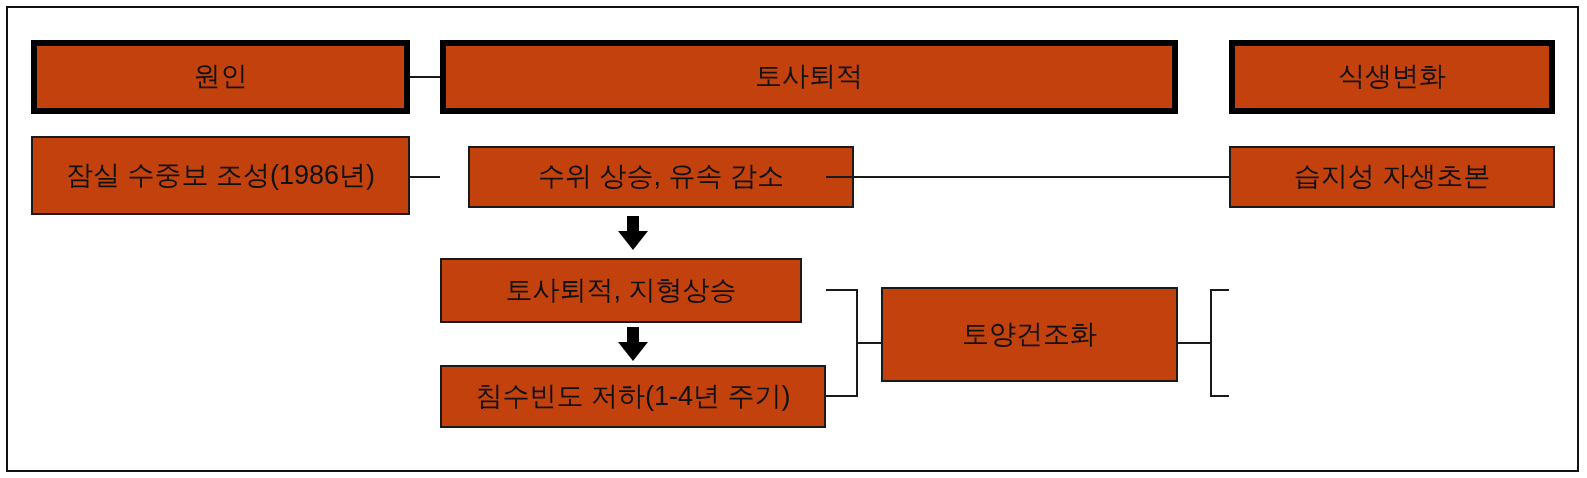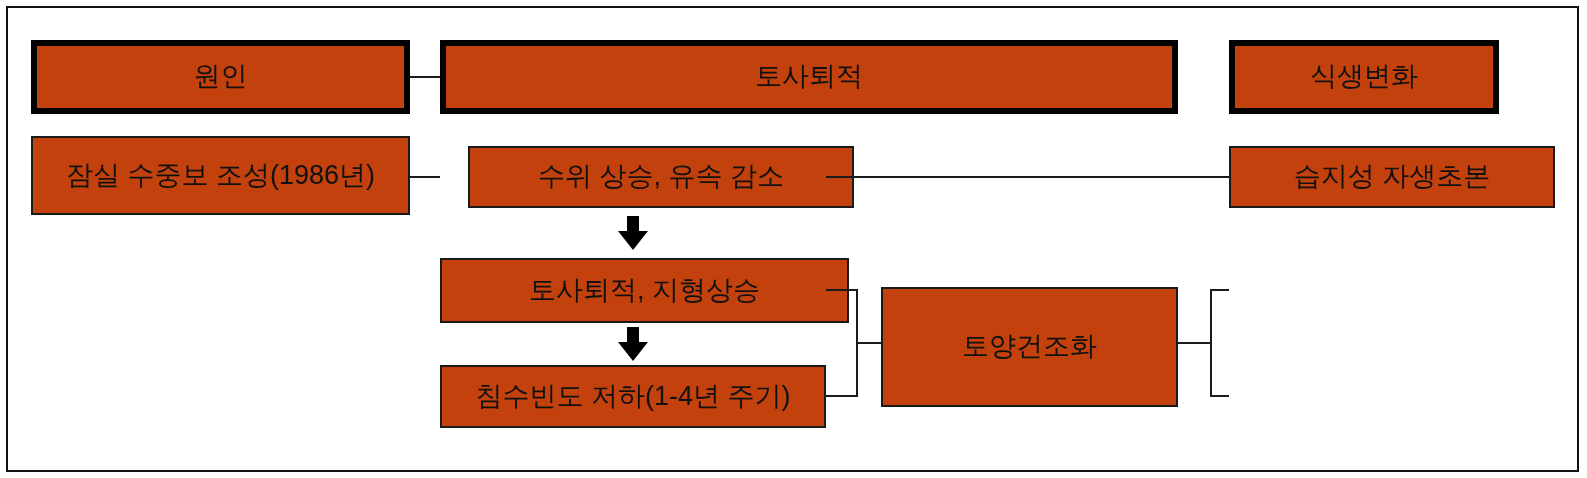--- a/index.html
+++ b/index.html
@@ -83,21 +83,21 @@
   <div class="outer-frame"></div>
 
   <div class="box header" style="left:31px; top:40px; width:379px; height:74px;">
     <span>원인</span>
   </div>
 
   <div class="box header" style="left:440px; top:40px; width:738px; height:74px;">
     <span>토사퇴적</span>
   </div>
 
-  <div class="box header" style="left:1229px; top:40px; width:270px; height:74px;">
+  <div class="box header" style="left:1229px; top:40px; width:326px; height:74px;">
     <span>식생변화</span>
   </div>
 
   <div class="conn h" style="left:410px; top:76px; width:30px;"></div>
 
   <div class="box node" style="left:31px; top:136px; width:379px; height:79px;">
     <span>잠실 수중보 조성(1986년)</span>
   </div>
 
   <div class="box node" style="left:440px; top:146px; width:386px; height:62px;margin-left:28px;">
@@ -110,25 +110,25 @@
 
   <div class="conn h" style="left:410px; top:176px; width:30px;"></div>
 
   <div class="conn h" style="left:826px; top:176px; width:403px;"></div>
 
   <div class="arrow-down" style="left:618px; top:216px;">
     <div class="shaft"></div>
     <div class="head"></div>
   </div>
 
-  <div class="box node" style="left:440px; top:258px; width:409px; height:65px;">
+  <div class="box node" style="left:440px; top:258px; width:362px; height:65px;">
     <span>토사퇴적, 지형상승</span>
   </div>
 
-  <div class="box node" style="left:881px; top:287px; width:297px; height:120px;">
+  <div class="box node" style="left:881px; top:287px; width:297px; height:95px;">
     <span>토양건조화</span>
   </div>
 
 
   <div class="arrow-down" style="left:618px; top:327px;">
     <div class="shaft"></div>
     <div class="head"></div>
   </div>
 
   <div class="box node" style="left:440px; top:365px; width:386px; height:63px;">

